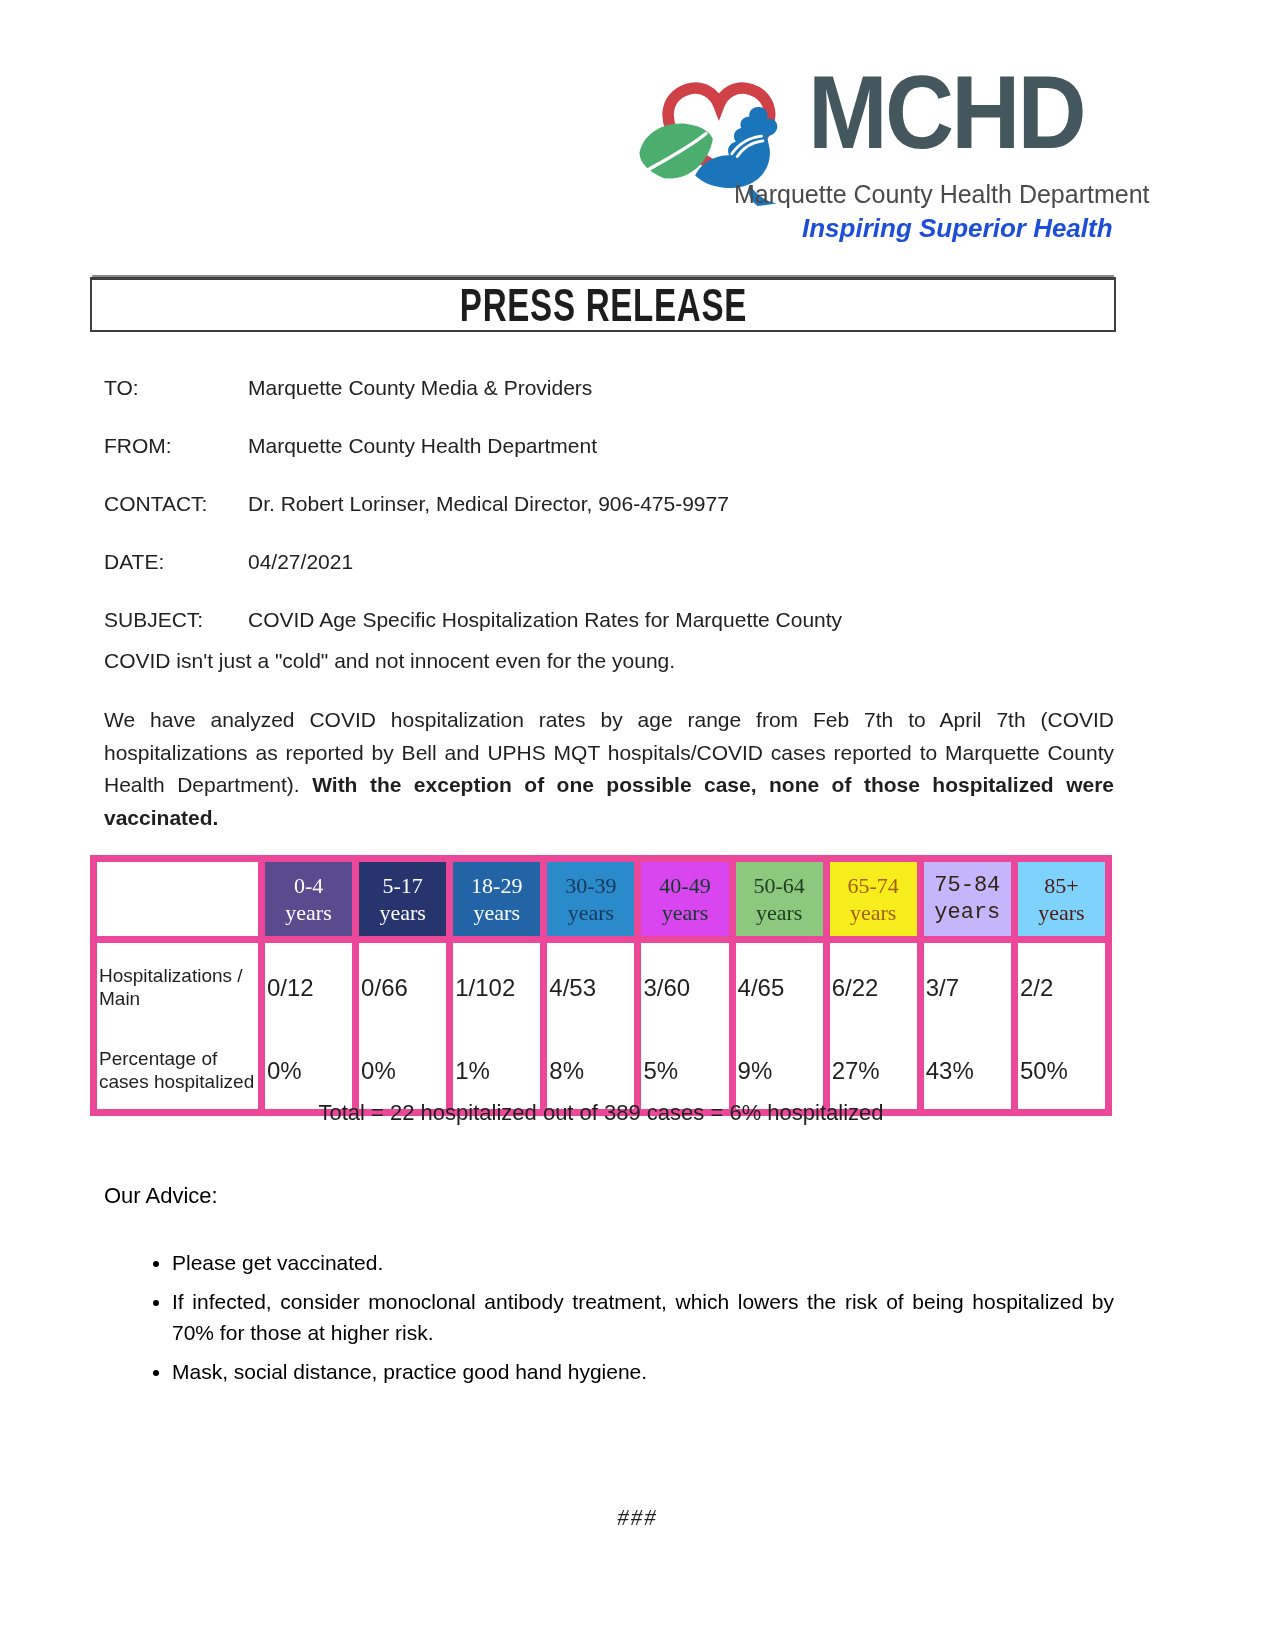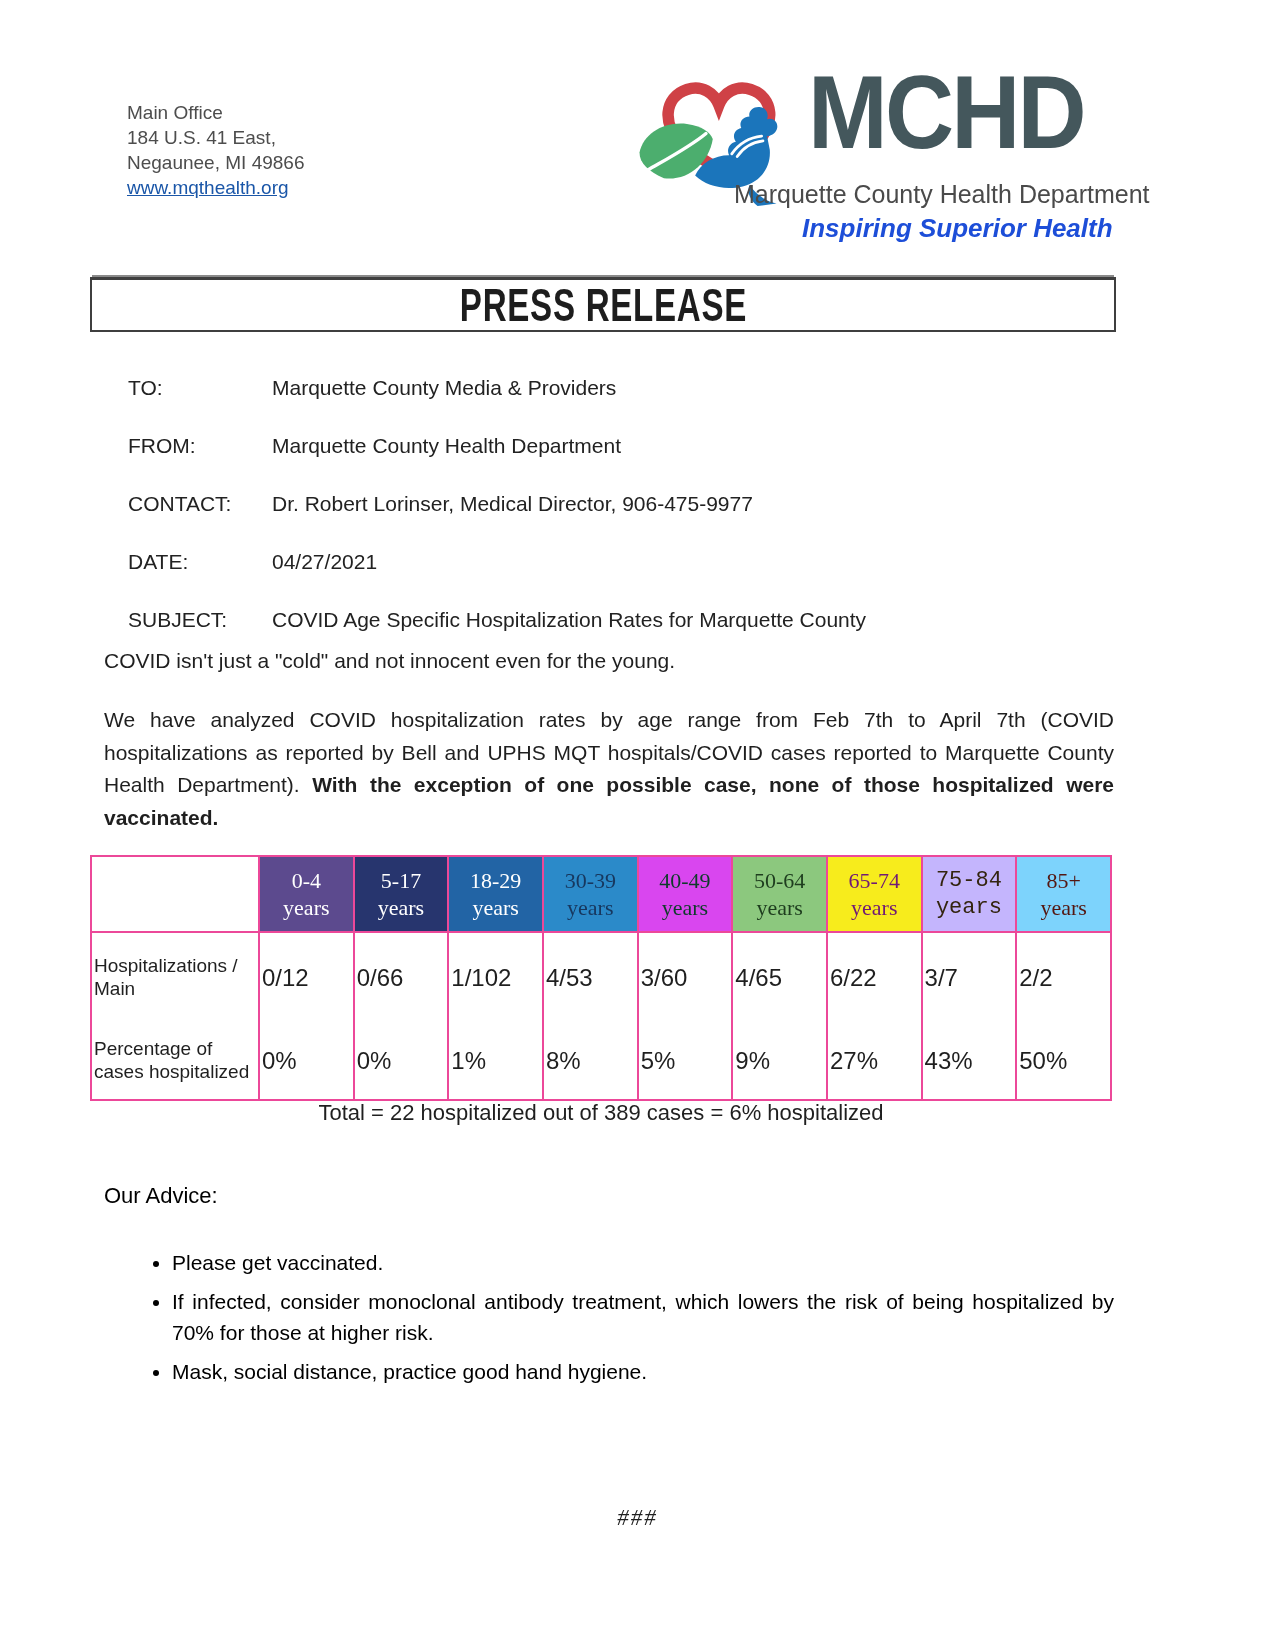--- a/index.html
+++ b/index.html
@@ -50,37 +50,37 @@
   .press-title{
     display:inline-block;
     font-size:46px;font-weight:800;letter-spacing:1px;color:#1d1d1d;
     transform:scaleX(0.72);transform-origin:center;
     white-space:nowrap;
   }
 
   
   .meta{position:absolute;left:104px;top:376px;width:1010px;}
   .meta-row{display:flex;margin-bottom:34px;font-size:21px;}
-  .meta-label{width:144px;flex:0 0 144px;color:#222;margin-left:24px;}
+  .meta-label{width:144px;flex:0 0 144px;color:#222;}
   .meta-value{color:#222;}
 
   
   .body-copy{position:absolute;left:104px;top:648px;width:1010px;
     font-size:21px;line-height:1.25;color:#1f1f1f;}
   .body-copy p{margin:0 0 30px 0;}
   .p-justify{text-align:justify;line-height:1.55;}
   .bold-run{font-weight:700;}
 
   
   .rate-table{
     position:absolute;left:90px;top:855px;width:1022px;
     border-collapse:collapse;table-layout:fixed;
   }
   .rate-table th,.rate-table td{
-    border:2px solid #ec4899;
+    border:7px solid #ec4899;
     vertical-align:middle;
     padding:2px 2px;
   }
   .rate-table th{
     font-family:"Liberation Serif","DejaVu Serif",serif;
     font-weight:400;font-size:22px;line-height:1.25;
     height:70px;
   }
   .rate-table .corner-cell{background:#ffffff;}
   .rate-table td.row-label{
@@ -106,26 +106,20 @@
     text-align:center;
     font-family:"Liberation Serif","DejaVu Serif",serif;
     font-style:italic;font-size:23px;color:#1f1f1f;letter-spacing:2px;
   }
 </style>
 </head>
 <body>
 
 <div class="page">
 
-  <div class="address">
-    <div>Main Office</div>
-    <div>184 U.S. 41 East,</div>
-    <div>Negaunee, MI 49866</div>
-    <div class="link">www.mqthealth.org</div>
-  </div>
 
   <div class="logo-wrap">
     <svg class="logo-svg" viewBox="0 0 280 220">
 
       <path d="M78,112 C46,84 50,42 84,31 C106,24 124,36 131,54 C138,36 156,24 178,31 C212,42 216,84 184,112 C168,126 148,139 131,148 C114,139 94,126 78,112" fill="none" stroke="#cf4146" stroke-width="17" stroke-linecap="round"></path>
 
       <path d="M14,124 C20,96 50,78 84,82 C106,85 118,94 122,104 C116,140 86,166 50,162 C28,152 14,140 14,124 Z" fill="#4cae6e"></path>
       <path d="M26,150 C50,136 88,116 112,96" fill="none" stroke="#ffffff" stroke-width="5" stroke-linecap="round"></path>
 
       <path d="M96,158 C104,140 124,128 146,128 C142,120 146,110 156,108 C150,100 154,90 164,88 C160,80 166,71 176,71 C174,63 182,56 191,57 C200,58 205,66 202,75 C210,72 218,78 217,87 C216,94 210,99 202,100 L206,120 C208,146 192,168 166,174 C140,180 112,174 96,158 Z" fill="#1b75bb"></path>
@@ -184,21 +178,21 @@
     </colgroup>
     <thead>
       <tr>
         <th class="corner-cell"></th>
         <th style="background-color: rgb(92, 74, 142); color: rgb(255, 255, 255);"><span>0-4</span><br><span>years</span></th>
         <th style="background-color: rgb(39, 53, 110); color: rgb(255, 255, 255);"><span>5-17</span><br><span>years</span></th>
         <th style="background-color: rgb(34, 100, 165); color: rgb(255, 255, 255);"><span>18-29</span><br><span>years</span></th>
         <th style="background-color: rgb(43, 138, 201); color: rgb(23, 55, 94);"><span>30-39</span><br><span>years</span></th>
         <th style="background-color: #d946ef; color: rgb(14, 60, 42);"><span>40-49</span><br><span>years</span></th>
         <th style="background-color: rgb(140, 200, 126); color: rgb(30, 61, 30);"><span>50-64</span><br><span>years</span></th>
-        <th style="background-color: rgb(247, 236, 28); color: #701a75;"><span>65-74</span><br><span>years</span></th>
+        <th style="background-color: rgb(247, 236, 28); color: #a16207;"><span>65-74</span><br><span>years</span></th>
         <th style="background-color: #c4b5fd; color: rgb(51, 36, 15); font-family: Liberation Mono, monospace;"><span>75-84</span><br><span>years</span></th>
         <th style="background-color: #7dd3fc; color: rgb(84, 23, 17);"><span>85+</span><br><span>years</span></th>
       </tr>
     </thead>
     <tbody>
       <tr class="row-hosp">
         <td class="row-label">Hospitalizations / Main</td>
         <td class="val">0/12</td>
         <td class="val">0/66</td>
         <td class="val">1/102</td>

